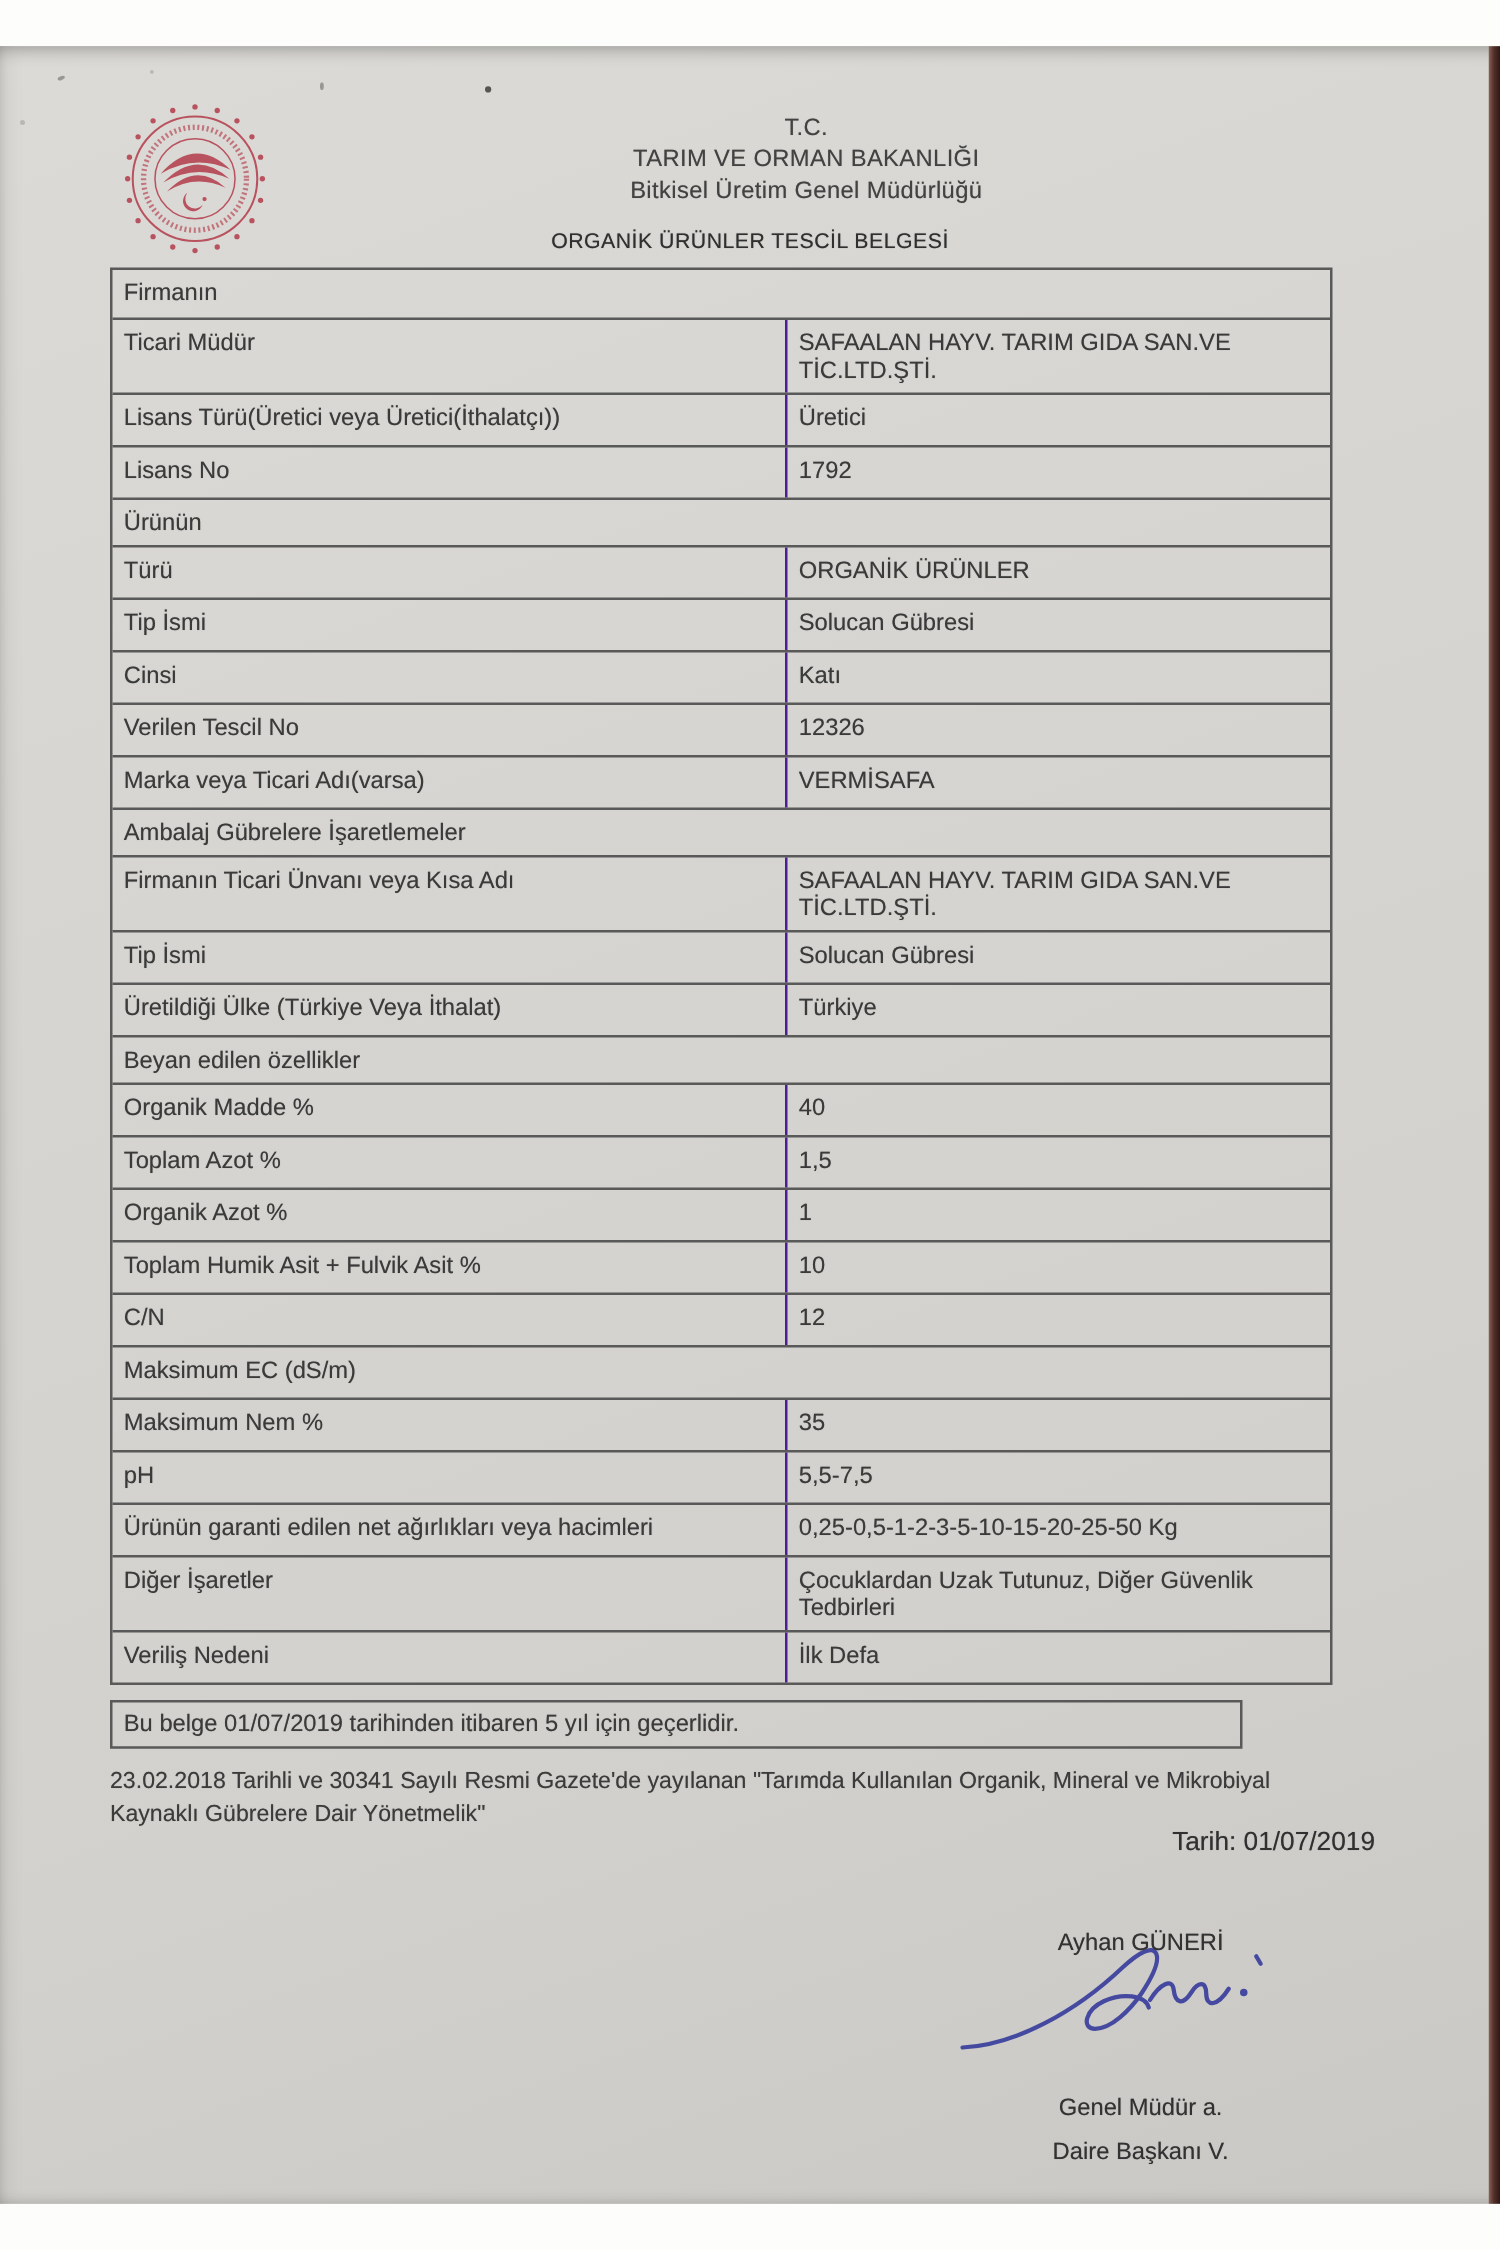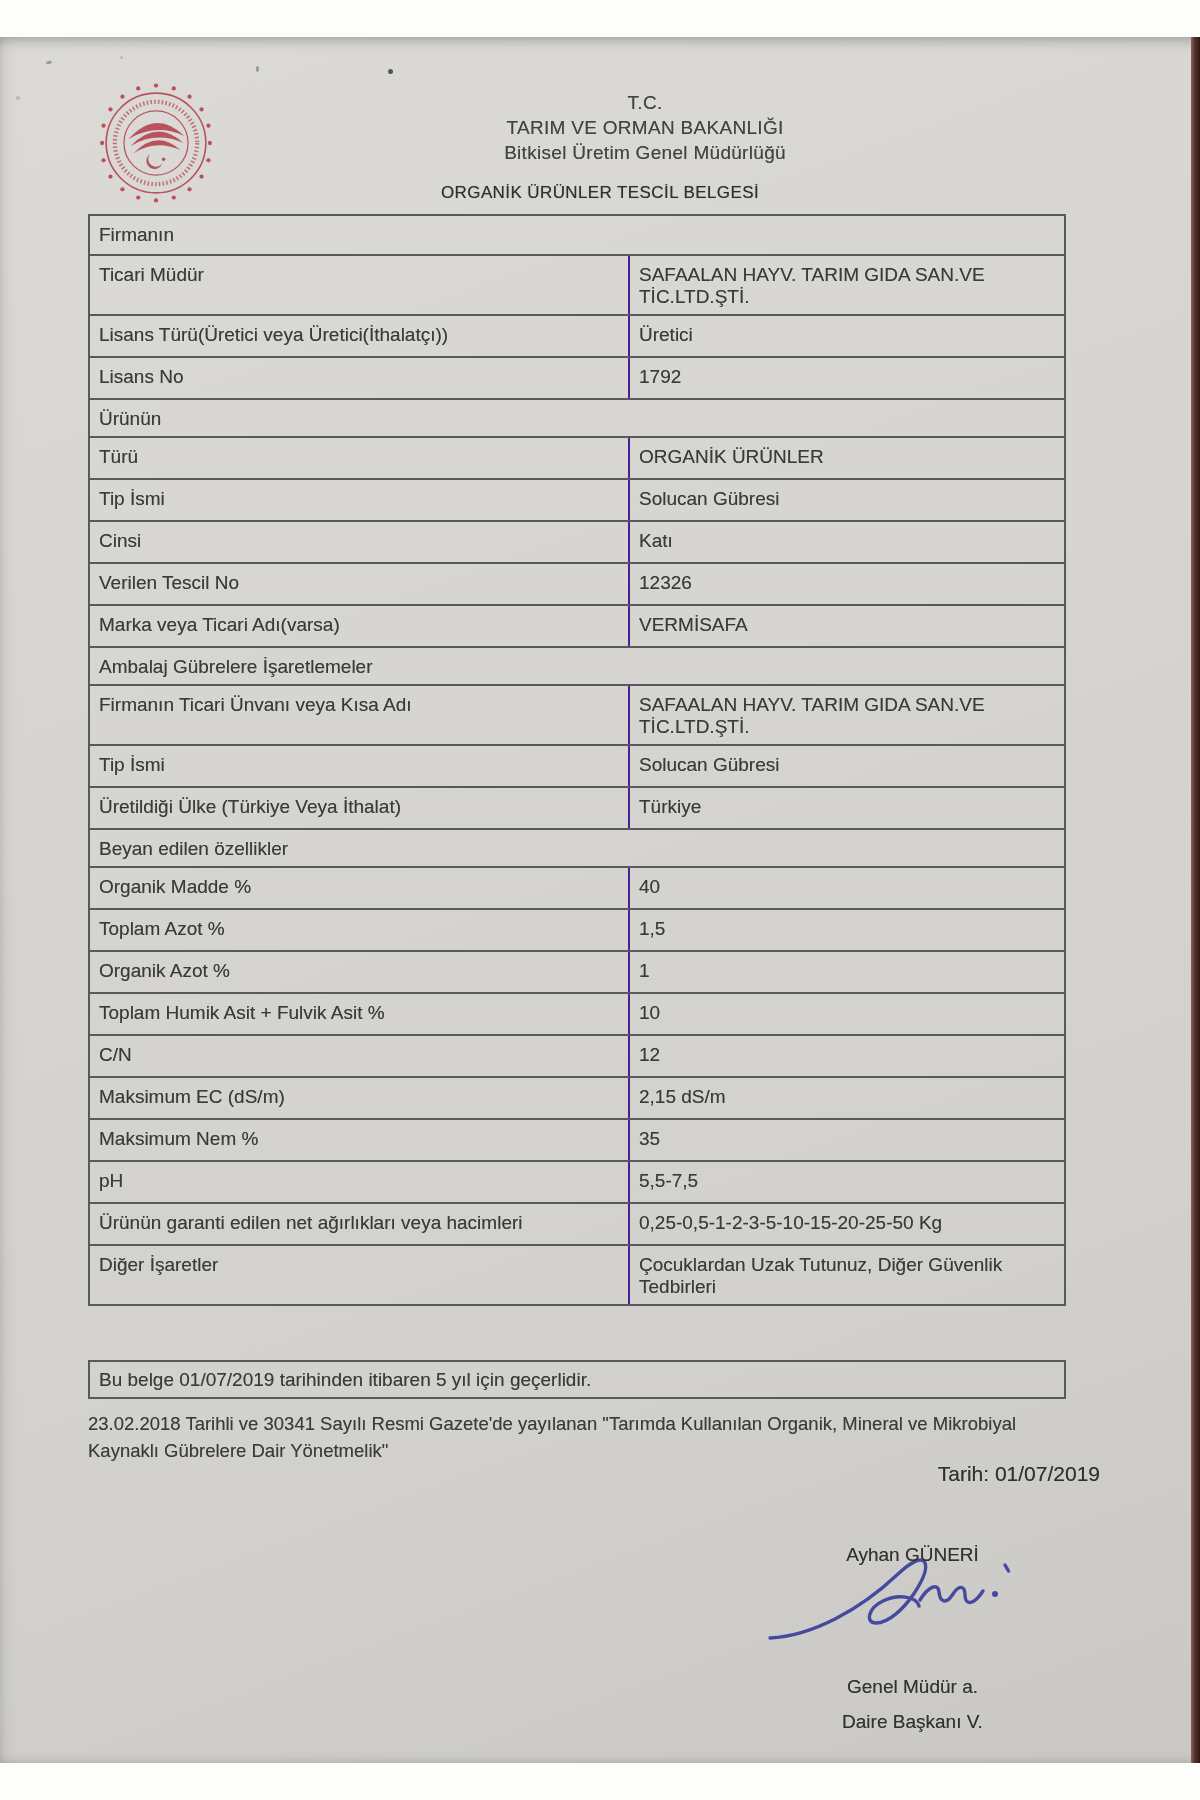--- a/index.html
+++ b/index.html
@@ -38,21 +38,21 @@
     border:2px solid #59595a; background:transparent; }
   .t-row { display:flex; border-top:2px solid #59595a; min-height:42px; }
   .t-row:first-child { border-top:none; }
   .t-row.section { min-height:38px; }
   .cell { padding:8px 10px 6px 9px; font-size:19px; line-height:22px; color:#3a3a3a;
     text-shadow:0 0 .6px rgba(58,58,58,.5); }
   .cell-label { width:510px; flex:none; }
   .cell-value { flex:1; border-left:2px solid #4c1d95;margin-left:28px; }
 
   
-  .validity-box { position:absolute; left:88px; top:1360px; width:978px;
+  .validity-box { position:absolute; left:88px; top:1360px; width:906px;
     border:2px solid #59595a; padding:7px 10px 6px 9px;
     font-size:19px; line-height:22px; color:#3a3a3a; text-shadow:0 0 .6px rgba(58,58,58,.5); }
   .regulation { position:absolute; left:88px; top:1410px; width:962px;
     font-size:18.5px; line-height:27px; color:#3b3b3b; text-shadow:0 0 .6px rgba(59,59,59,.5); }
   .date-line { position:absolute; top:1462px; left:660px; width:440px; text-align:right;
     font-size:21px; color:#303030; text-shadow:0 0 .6px rgba(48,48,48,.55); }
 
   
   .signature-ink { position:absolute; left:762px; top:1550px; width:260px; height:100px; }
   .sig-line { position:absolute; left:760px; width:305px; text-align:center;
@@ -192,37 +192,40 @@
       <div class="t-row">
       <div class="cell cell-label">Toplam Humik Asit + Fulvik Asit %</div>
       <div class="cell cell-value">10</div>
     </div>
       <div class="t-row">
       <div class="cell cell-label">C/N</div>
       <div class="cell cell-value">12</div>
     </div>
       <div class="t-row">
       <div class="cell cell-label">Maksimum EC (dS/m)</div>
-      <div class="cell cell-value">2,15 dS/m</div>
     </div>
       <div class="t-row">
       <div class="cell cell-label">Maksimum Nem %</div>
       <div class="cell cell-value">35</div>
     </div>
       <div class="t-row">
       <div class="cell cell-label">pH</div>
       <div class="cell cell-value">5,5-7,5</div>
     </div>
       <div class="t-row">
       <div class="cell cell-label">Ürünün garanti edilen net ağırlıkları veya hacimleri</div>
       <div class="cell cell-value">0,25-0,5-1-2-3-5-10-15-20-25-50 Kg</div>
     </div>
       <div class="t-row">
       <div class="cell cell-label">Diğer İşaretler</div>
       <div class="cell cell-value">Çocuklardan Uzak Tutunuz, Diğer Güvenlik Tedbirleri</div>
+    </div>
+      <div class="t-row">
+      <div class="cell cell-label">Veriliş Nedeni</div>
+      <div class="cell cell-value">İlk Defa</div>
     </div>
     </div>
 
   <div class="validity-box">Bu belge 01/07/2019 tarihinden itibaren 5 yıl için geçerlidir.</div>
 
   <div class="regulation">23.02.2018 Tarihli ve 30341 Sayılı Resmi Gazete'de yayılanan "Tarımda Kullanılan Organik, Mineral ve Mikrobiyal Kaynaklı Gübrelere Dair Yönetmelik"</div>
 
   <div class="date-line">Tarih: 01/07/2019</div>
 
   <svg class="signature-ink" viewBox="0 0 260 100">

